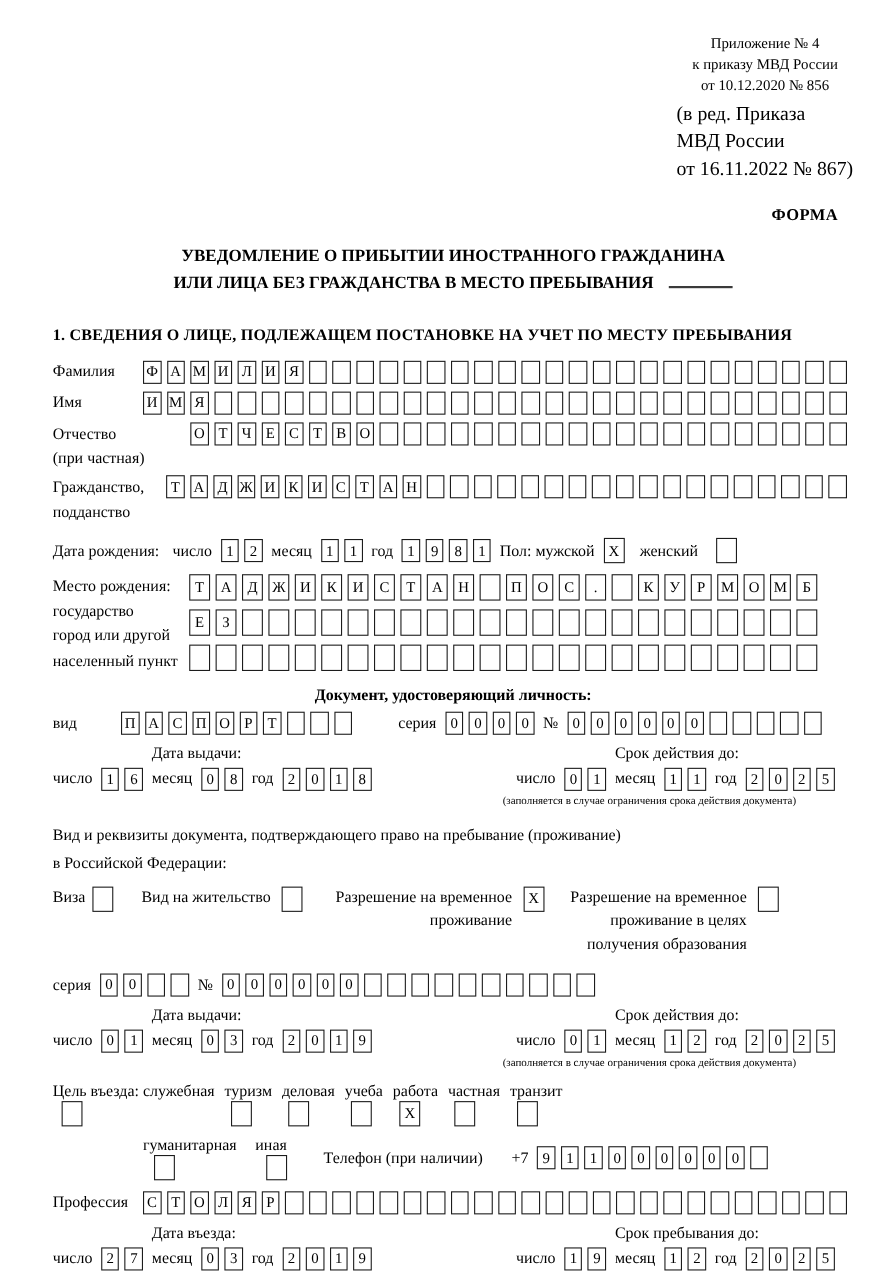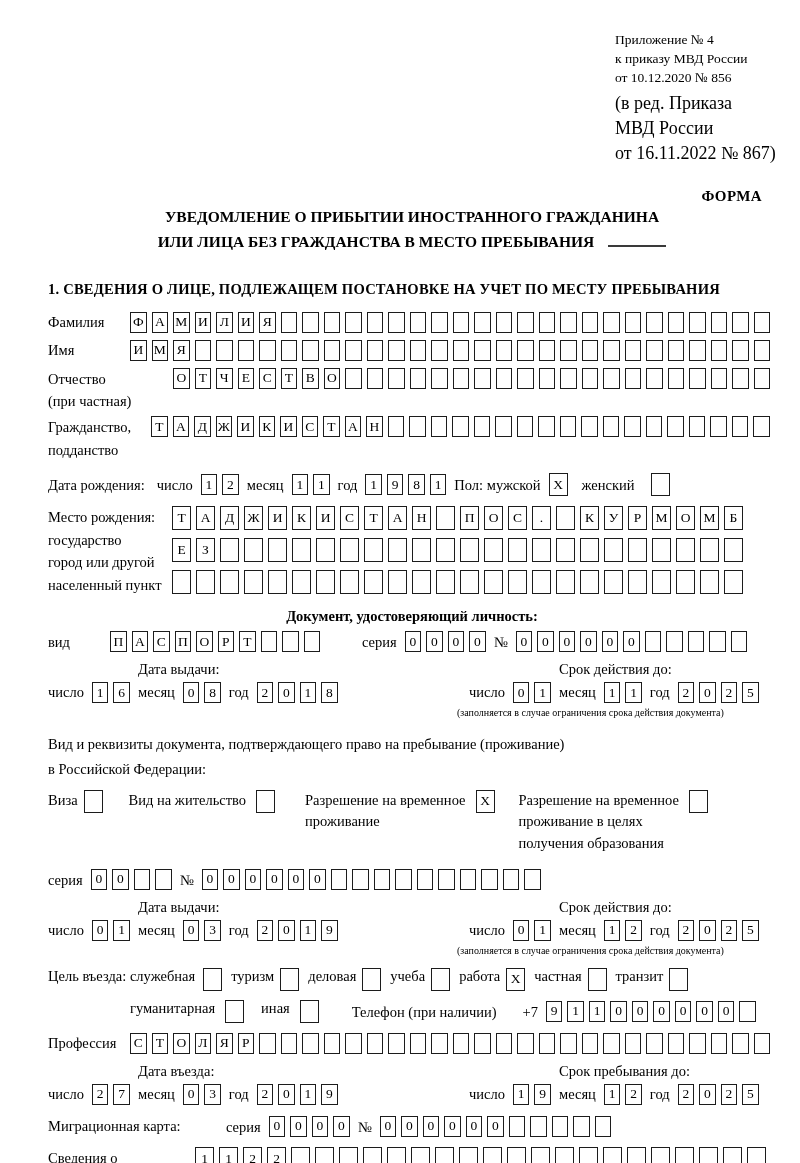--- a/index.html
+++ b/index.html
@@ -3,24 +3,24 @@
 <meta charset="utf-8">
 <style>
   * { margin:0; padding:0; box-sizing:border-box; }
   html,body { background:#fff; }
   .page {
     width:800px; min-height:1163px; background:#fff; color:#000;
     font-family:"Liberation Serif","DejaVu Serif",serif; font-size:14.5px;
     padding:30px 24px 20px 48px; position:relative;
   }
   .appendix { margin-left:567px; font-size:13.5px; line-height:1.42; }
-  .appendix .ln { white-space:nowrap; }
+  .appendix .ln { white-space:nowrap;text-align:center; }
   .appendix-note { margin-left:567px; font-size:18px; line-height:1.38; margin-top:4px; }
   .forma { text-align:right; font-weight:bold; font-size:15px; margin:22px 14px 0 0; letter-spacing:.4px; }
-  .title { text-align:center; font-weight:bold; font-size:15.5px; line-height:1.6; margin-top:0; }
+  .title { text-align:center; font-weight:bold; font-size:15.5px; line-height:1.6; margin-top:16px; }
   .blank-line { display:inline-block; width:58px; border-bottom:2.2px solid #3a3a3a; vertical-align:baseline; margin-left:14px; }
   .section-title { font-weight:bold; font-size:14.6px; margin-top:26px; letter-spacing:.2px; }
 
   .frow { display:flex; align-items:flex-start; margin-top:7px; }
   .lbl { line-height:1.4; flex-shrink:0; }
   .lbl2 { line-height:1.55; flex-shrink:0; }
   .boxes { display:flex; gap:5px; flex-shrink:0; }
   .bx {
     width:16.5px; height:21px; border:1.7px solid #1c1c1c; background:#fff;
     display:flex; align-items:center; justify-content:center;
@@ -41,25 +41,25 @@
   .datepair { display:flex; margin-top:9px;gap:43px; }
   .datecol1 { width:378px; }
   .datecol2 { flex:1; }
   .datehead { font-size:14.5px; margin-bottom:4px; }
   .dh1 { margin-left:90px; }
   .dh2 { margin-left:90px; }
   .dateline { display:flex; align-items:flex-start; }
   .dnote { font-size:10px; margin-top:4px; white-space:nowrap; margin-left:-12px; }
 
   .cbitem { display:flex; align-items:flex-start; }
-  .cbitem .cl { text-align:left; line-height:1.5; }
+  .cbitem .cl { text-align:right; line-height:1.5; }
   .cbitem .boxes { margin-left:10px; margin-top:0; }
   .permitrow { display:flex; align-items:flex-start; margin-top:14px; }
 
-  .purpose-opt { display:flex; align-items:flex-start; margin-right:9px; }
+  .purpose-opt { display:flex; align-items:flex-start; margin-right:9px;flex-direction:column; }
   .purpose-opt .boxes { margin-left:6px; }
 </style>
 </head>
 <body>
 
 <div class="page">
 
   <div class="appendix">
     <div class="ln">Приложение № 4</div>
     <div class="ln">к приказу МВД России</div>

